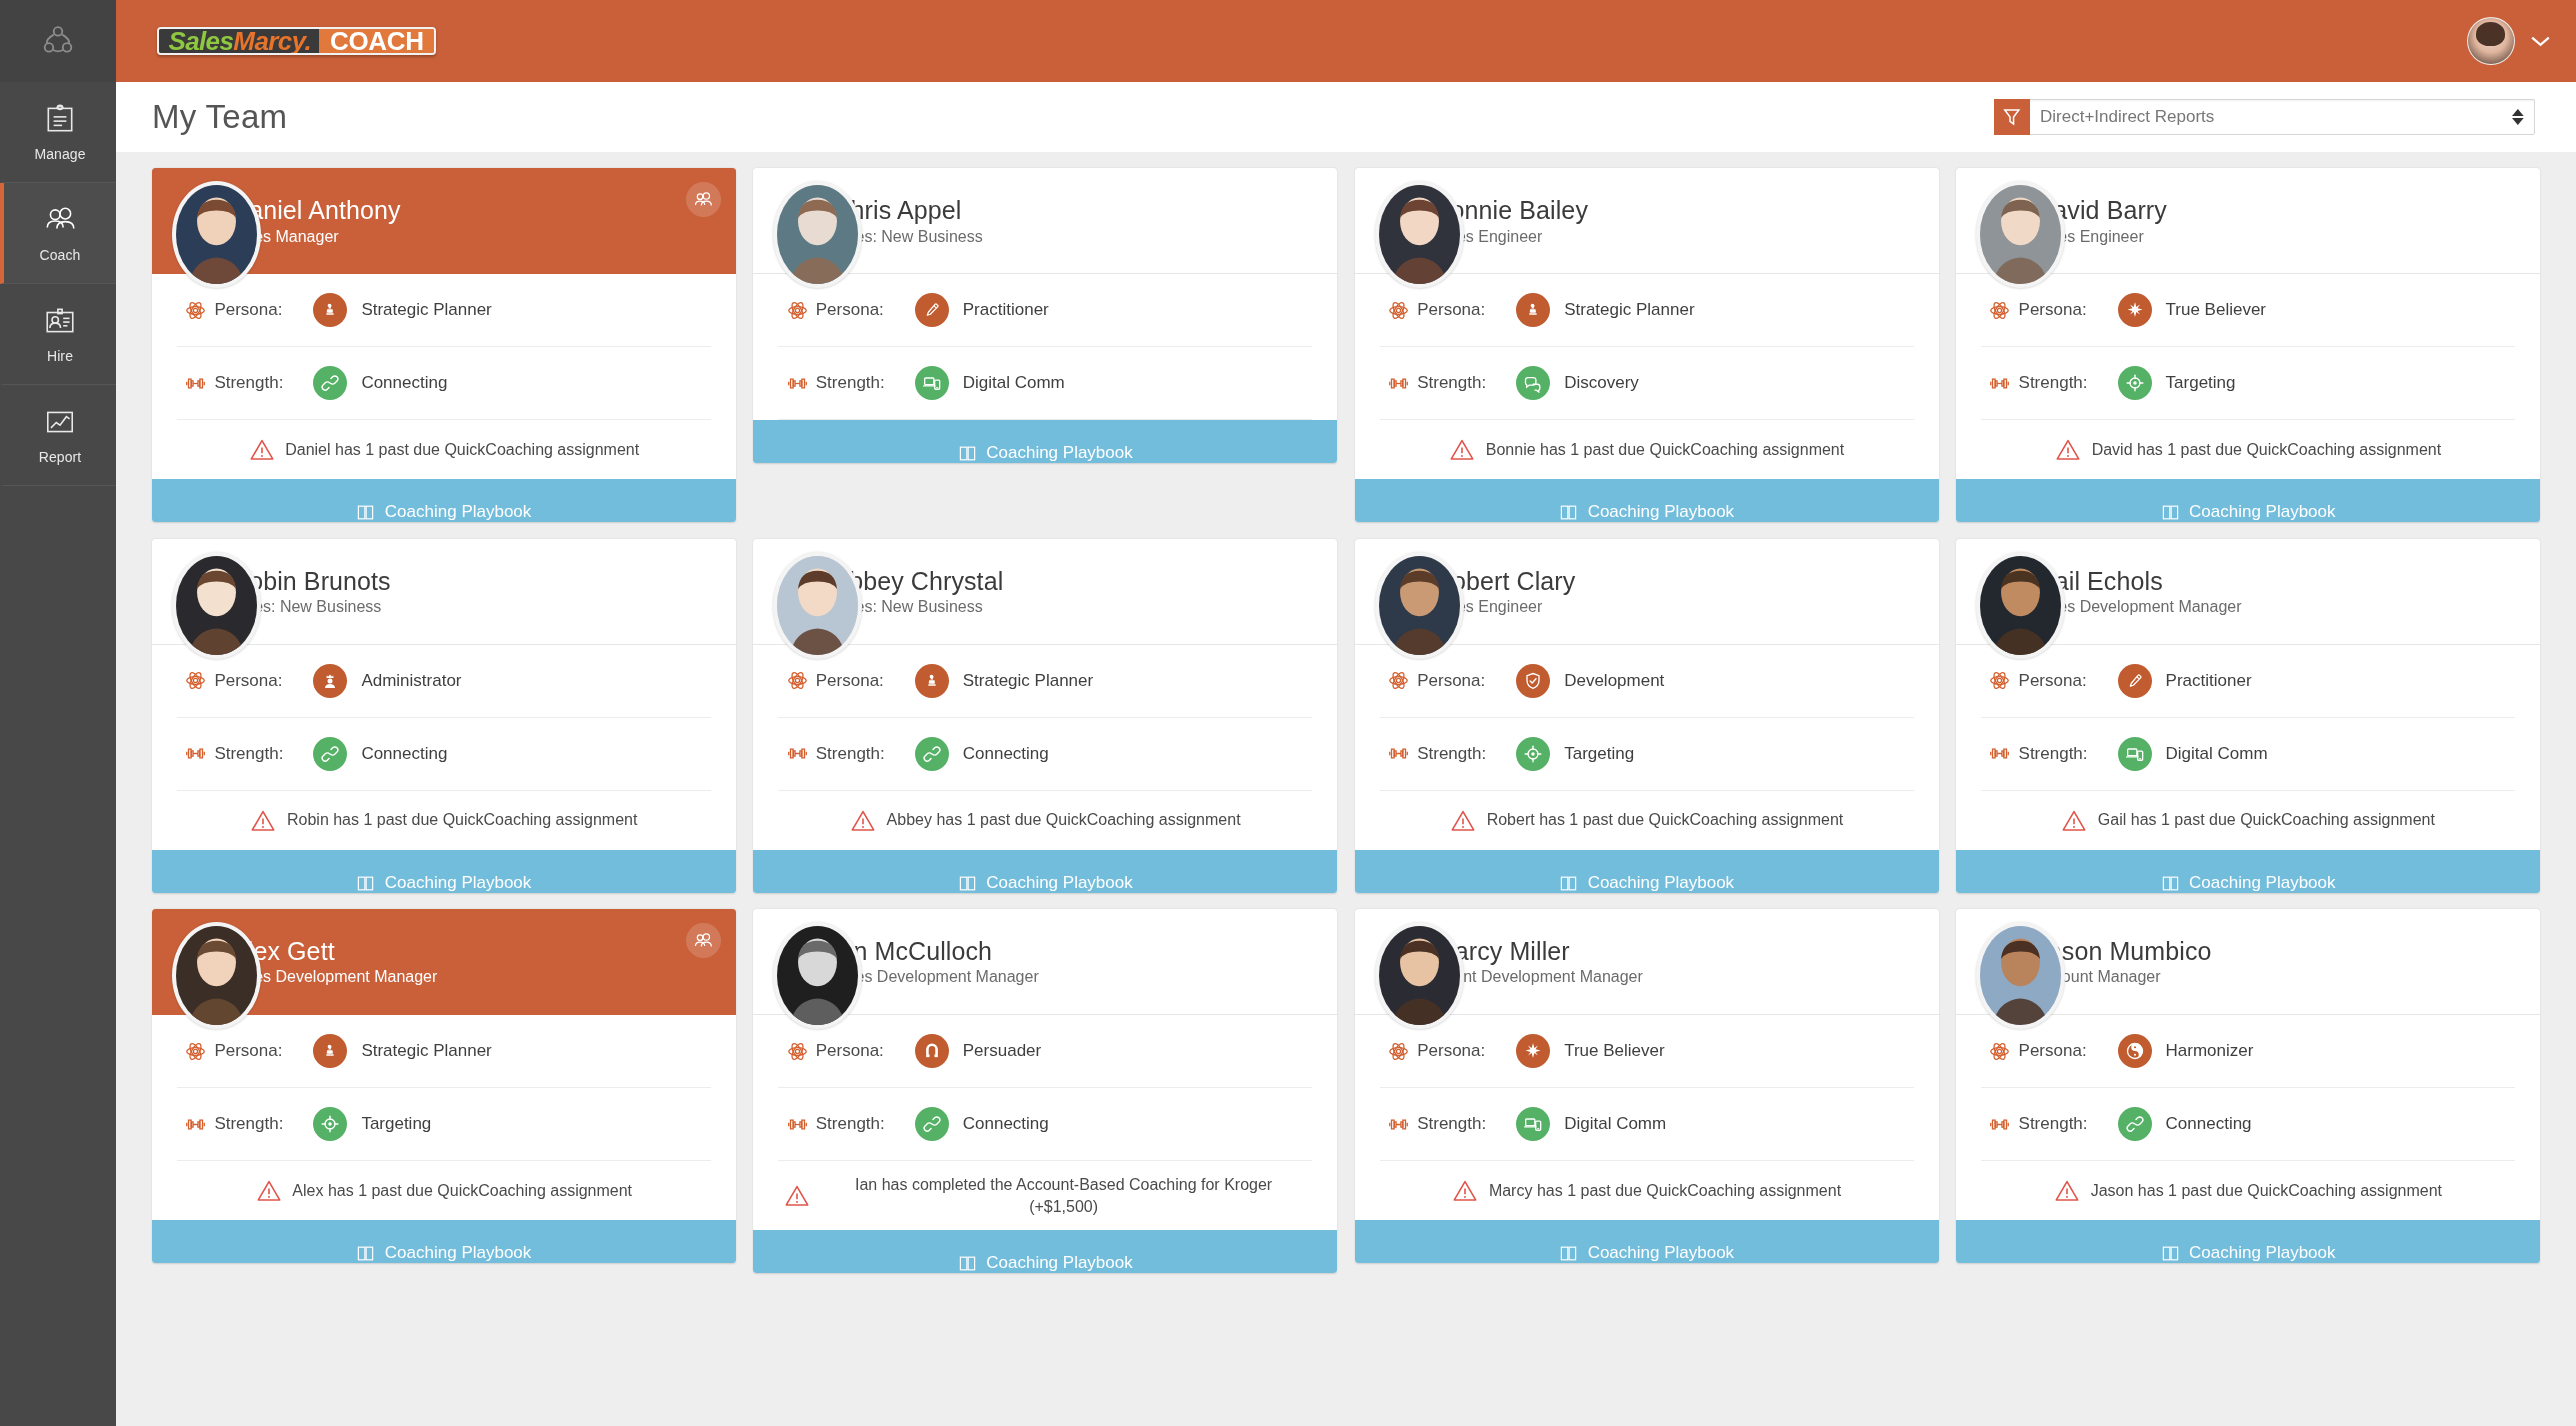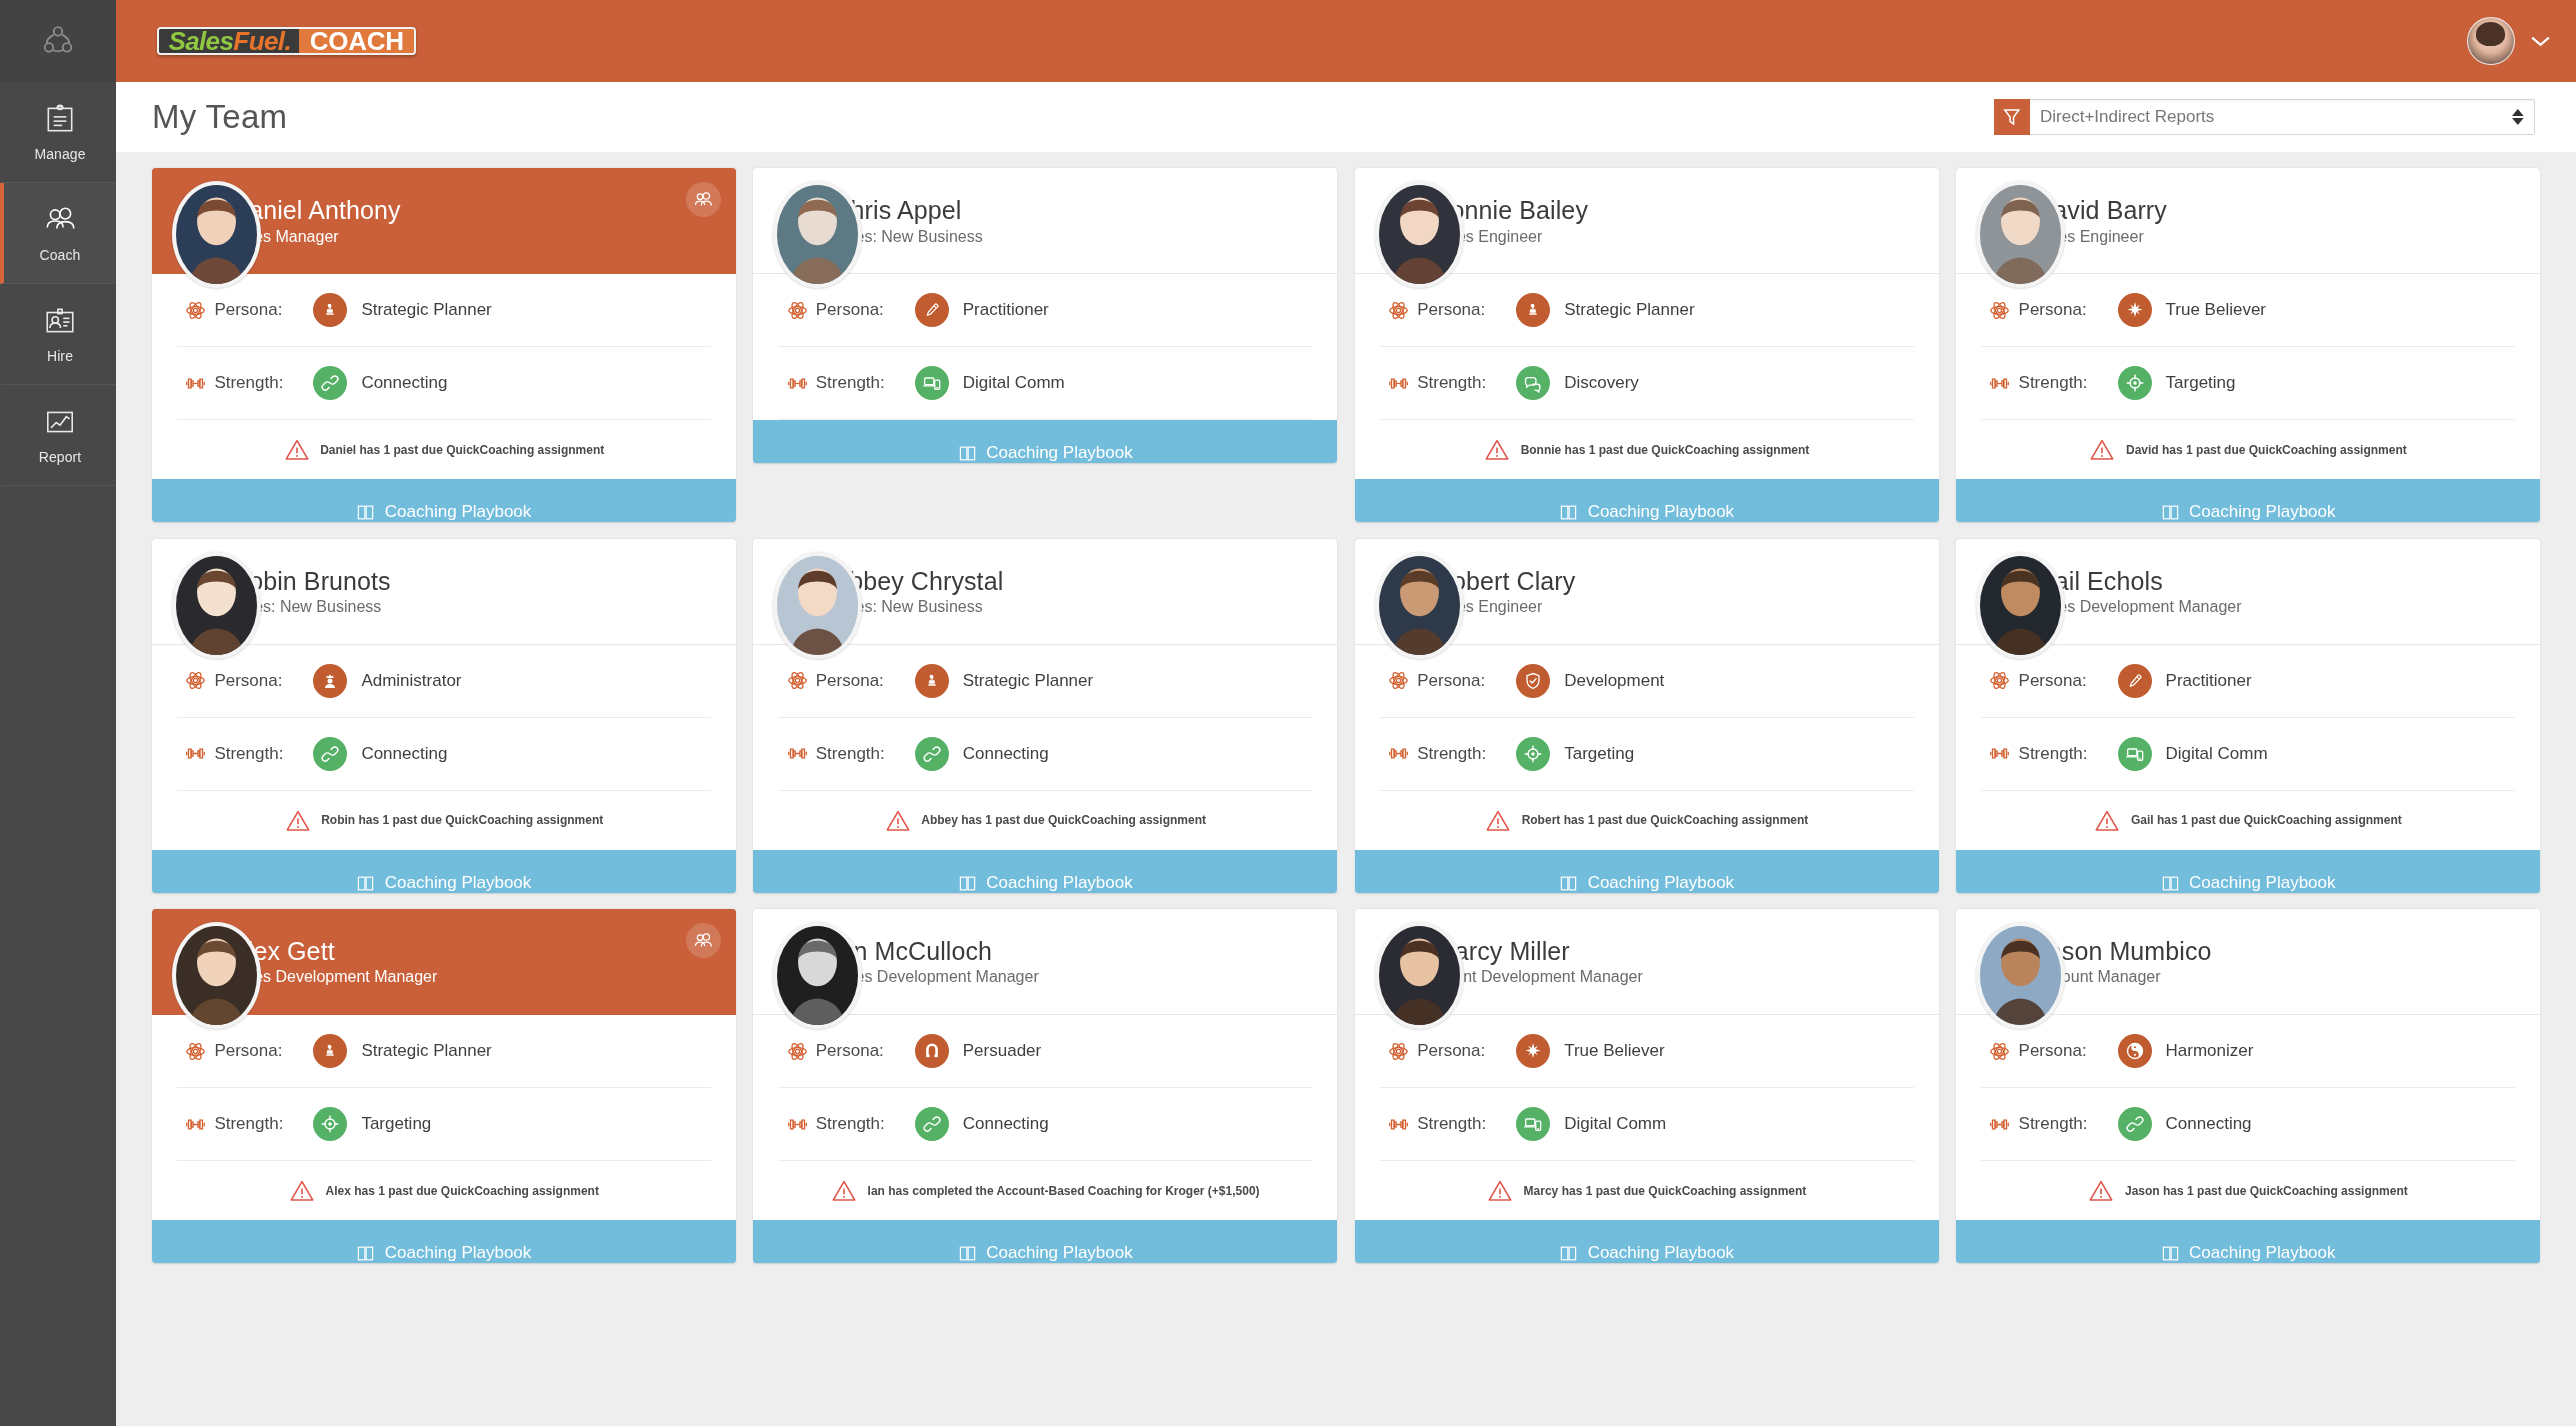--- a/index.html
+++ b/index.html
@@ -145,21 +145,21 @@
   }
   .badge.orange { background: #c05c2f; }
   .badge.green  { background: #55b166; }
   .attr-val { font-size: 17px; color: #3f3f3f; margin-left: 14px; }
 
   .alert {
     min-height: 59px; display: flex; align-items: center; justify-content: center;
     gap: 10.6px; padding: 13px 5.9px; text-align: center;
   }
   .alert svg { flex: 0 0 auto; }
-  .alert-text { font-size: 12px; color: #4a4a4a; line-height: 1.35; font-weight: bold; }
+  .alert-text { font-size: 16px; color: #4a4a4a; line-height: 1.35; }
 
   .playbook {
     background: #73bddc; color: #fff;
     height: 43px; display: flex; align-items: flex-end; justify-content: center;
     gap: 9.4px; font-size: 17px; cursor: pointer;
   }
 </style>
 </head>
 <body>
 
@@ -216,21 +216,21 @@
       <span class="sb-label">Report</span>
     </div>
   </nav>
 
   <div class="main">
 
     <header class="topbar">
       <div class="logo">
         <div class="logo-a">
             <span>Sales</span>
-            <span class="fuel">Fuel.</span>
+            <span class="fuel">Marcy.</span>
           </div>
         <div class="logo-b">COACH</div>
       </div>
       <div class="topbar-spacer"></div>
       <div class="user-area">
         <div class="user-avatar"></div>
         <svg width="25" height="15.3" viewBox="0 0 24 14" fill="none" stroke="#fff" stroke-width="2.2">
             <polyline points="4,4 12,11 20,4"></polyline>
           </svg>
       </div>

